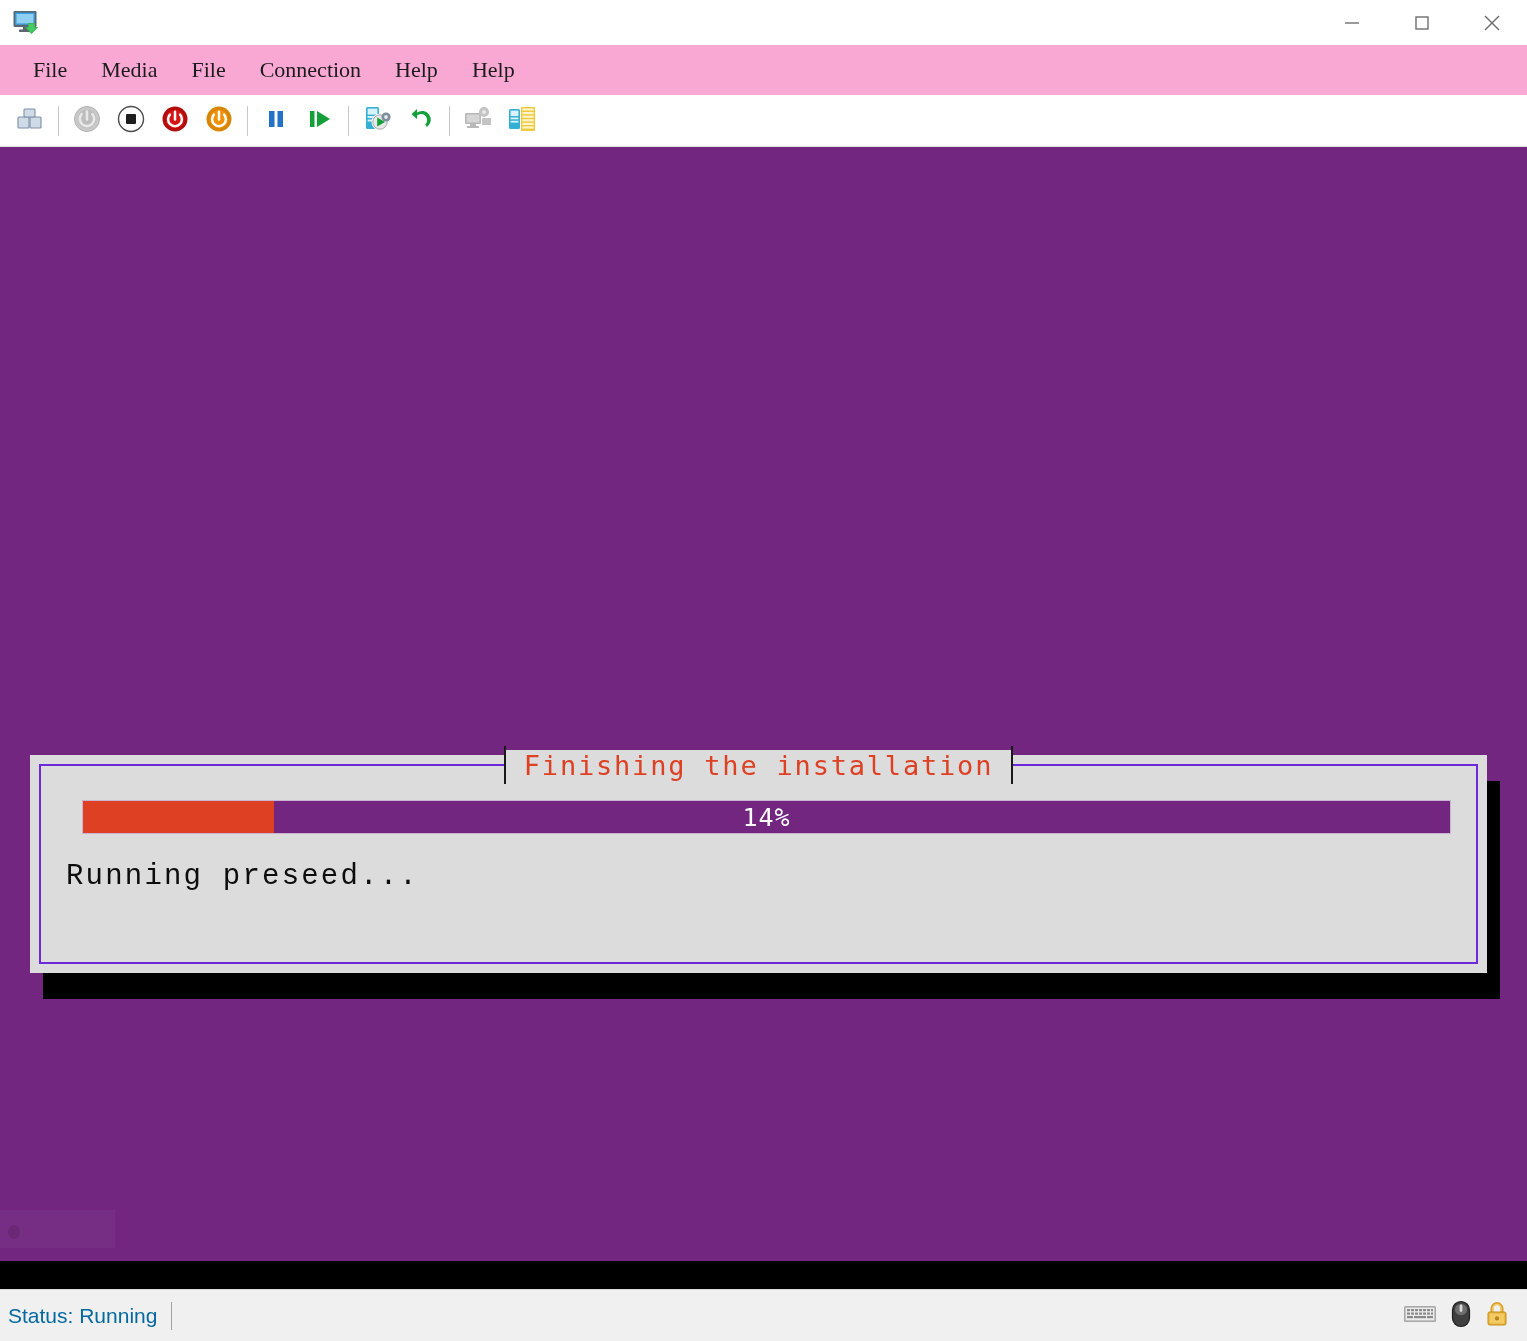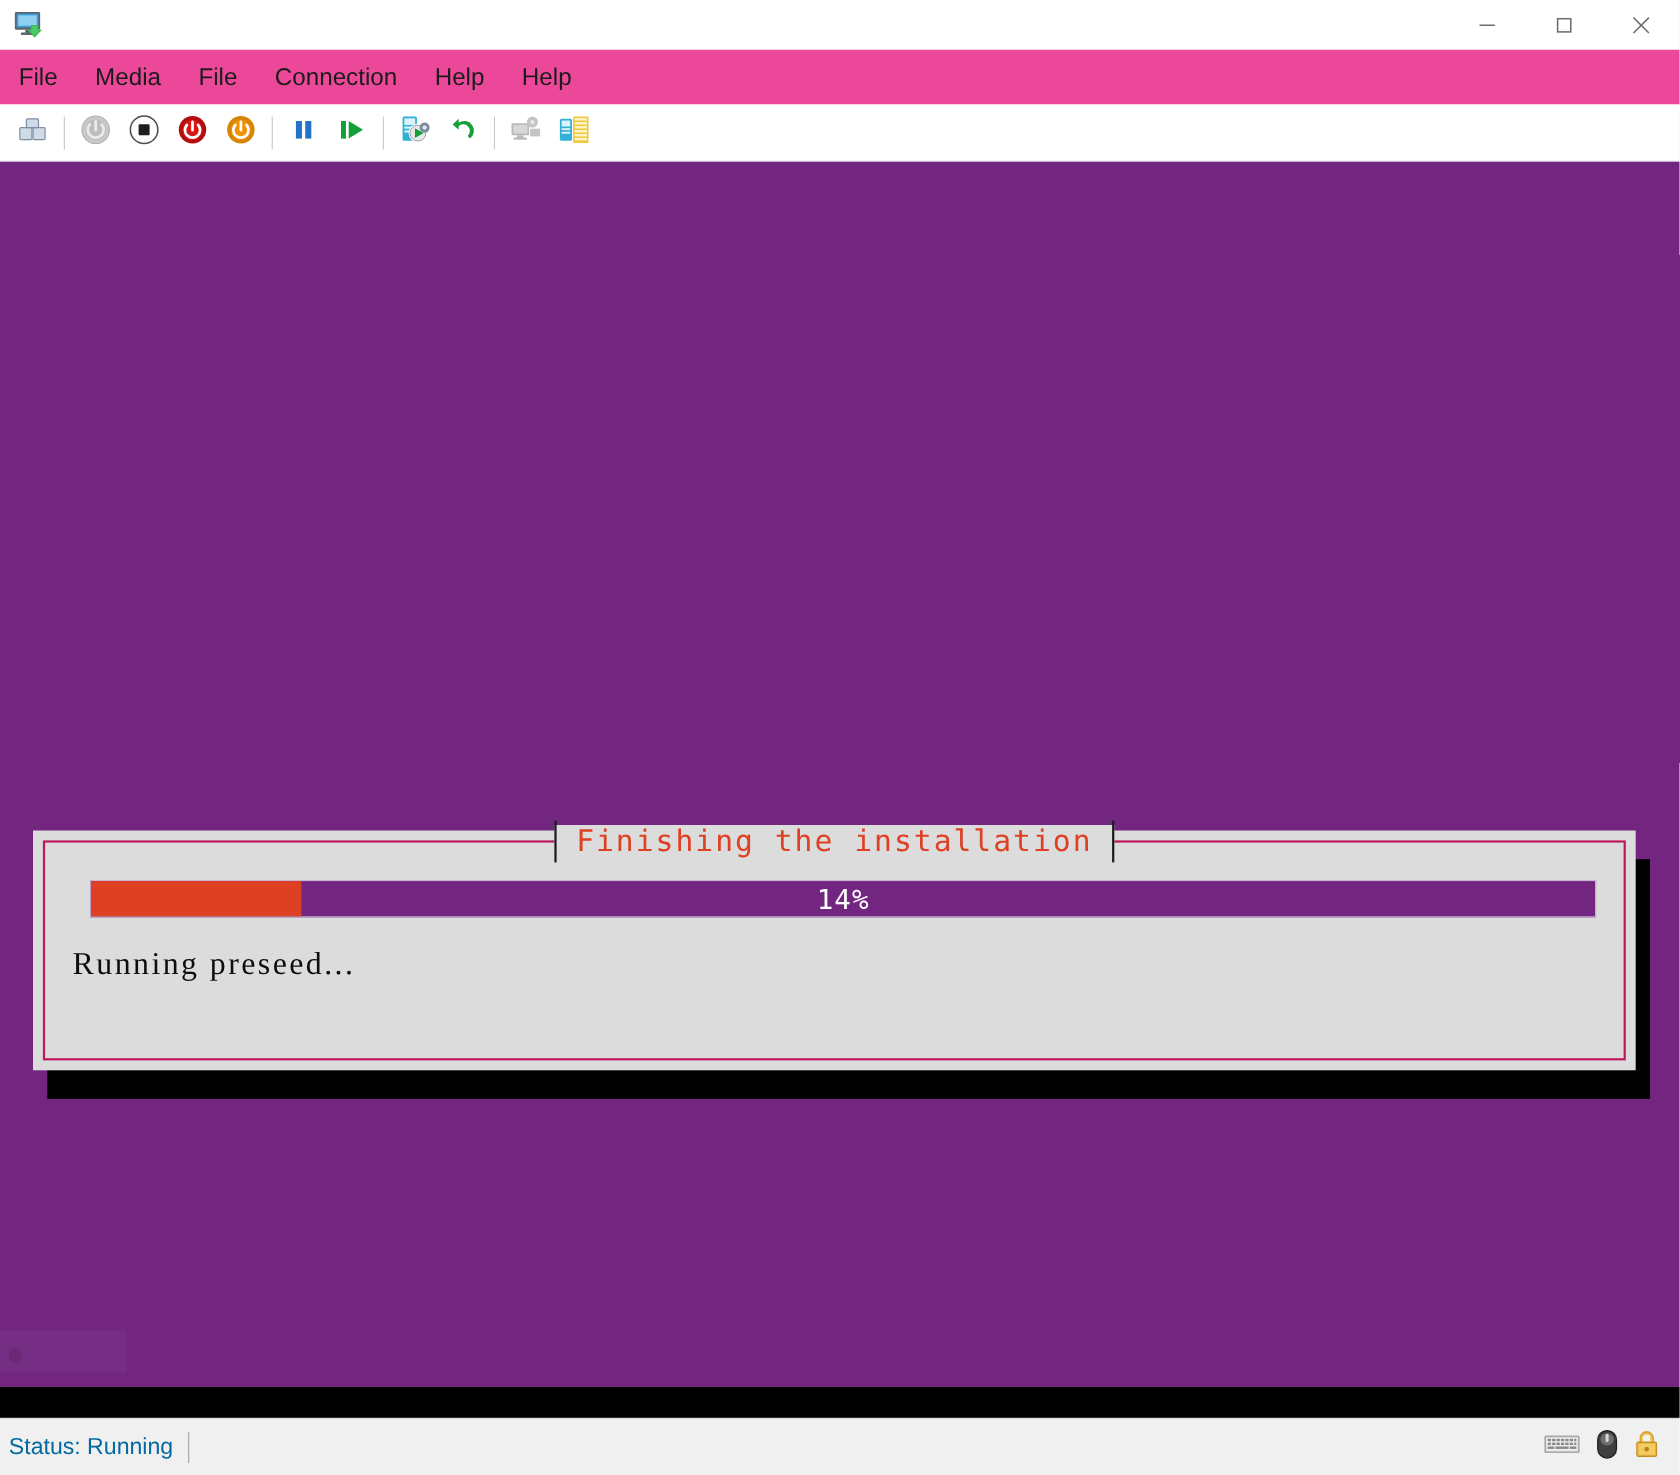--- a/index.html
+++ b/index.html
@@ -60,23 +60,25 @@
     justify-content: center;
     background: transparent;
     border: none;
     cursor: default;
   }
 
   
   .menubar {
     height: 50px;
     min-height: 50px;
-    background: #ec4899;
-    display: flex;
-    align-items: center;
+    background: #f9a8d4;
+    display: flex;
+    align-items: center;
+    padding-left: 16px;
+    font-family: Liberation Serif, serif;
   }
   .menuitem {
     font-size: 22px;
     color: #1b1b1b;
     padding: 4px 17px;
     white-space: nowrap;
     cursor: default;
   }
 
   
@@ -154,21 +156,21 @@
     top: 608px;
     width: 1457px;
     height: 218px;
     background: #dcdcdc;
     padding: 9px;
   }
   .dlg-inner {
     position: relative;
     width: 100%;
     height: 100%;
-    border: 2px solid #be185d;
+    border: 2px solid #6d28d9;
     background: #dcdcdc;
   }
   .dlg-title {
     position: absolute;
     top: -16px;
     left: 0;
     right: 0;
     display: flex;
     justify-content: center;
     pointer-events: none;
@@ -224,21 +226,21 @@
     justify-content: center;
     font-family: "DejaVu Sans Mono", "Liberation Mono", monospace;
     font-size: 25px;
     color: #ffffff;
     letter-spacing: 1px;
   }
   .dlg-message {
     position: absolute;
     left: 25px;
     top: 94px;
-    font-family: Liberation Serif, serif;
+    font-family: Liberation Mono, monospace;
     font-size: 29px;
     color: #0d0d0d;
     letter-spacing: 2.2px;
     white-space: nowrap;
   }
 
   
   .statusbar {
     height: 52px;
     min-height: 52px;

